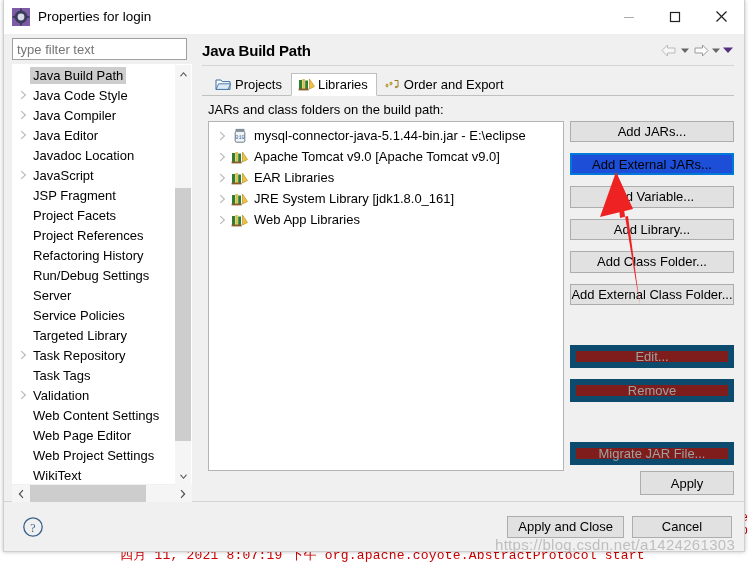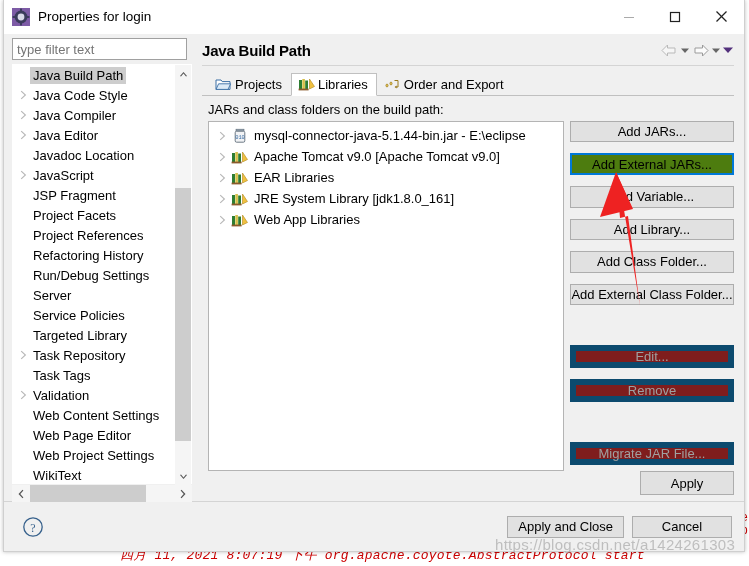--- a/index.html
+++ b/index.html
@@ -19,21 +19,20 @@
   }
   #bg-console .console-line {
     position: absolute;
     left: 120px;
     top: 546px;
     white-space: nowrap;
     color: #cc0000;
     font-family: "Liberation Mono", monospace;
     font-size: 13px;
     letter-spacing: 0.2px;
-    font-style: italic;
   }
   #bg-console .console-edge {
     position: absolute;
     right: 1px;
     top: 512px;
     color: #cc0000;
     font-family: "Liberation Mono", monospace;
     font-size: 12px;
     line-height: 13px;
     text-align: left;
@@ -220,21 +219,21 @@
     padding-left: 6px; gap: 11px;
   }
   .ebtn {
     height: 23px; background: #e1e1e1; border: 1px solid #adadad;
     font-size: 13px; color: #000;
     display: flex; align-items: center; justify-content: center;
     font-family: "Liberation Sans", sans-serif;
     white-space: nowrap;
   }
   .ebtn.focused {
-    border: 2px solid #0078d7; background: #4d7c0f;
+    border: 2px solid #0078d7; background: #1d4ed8;
   }
   .ebtn.disabled { color: #a0a0a0; background: #7f1d1d; border: 6px solid #0c4a6e; }
   .btn-gap { height: 18px; flex: 0 0 auto; }
 
   
   .apply-row {
     display: flex; justify-content: flex-end; flex: 0 0 auto;
     padding: 6px 0 6px 0;
   }
   .apply-btn {

